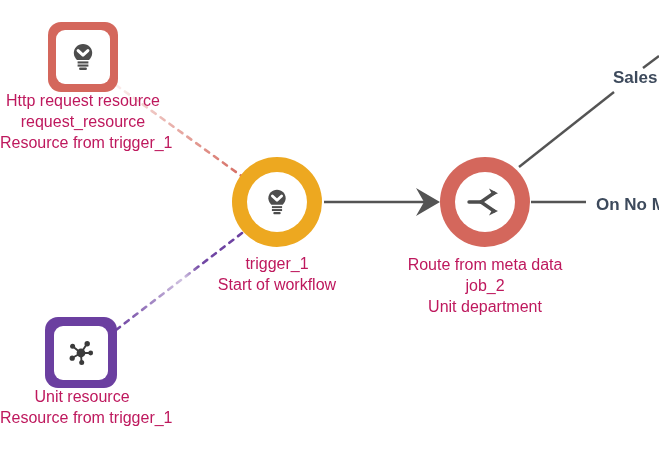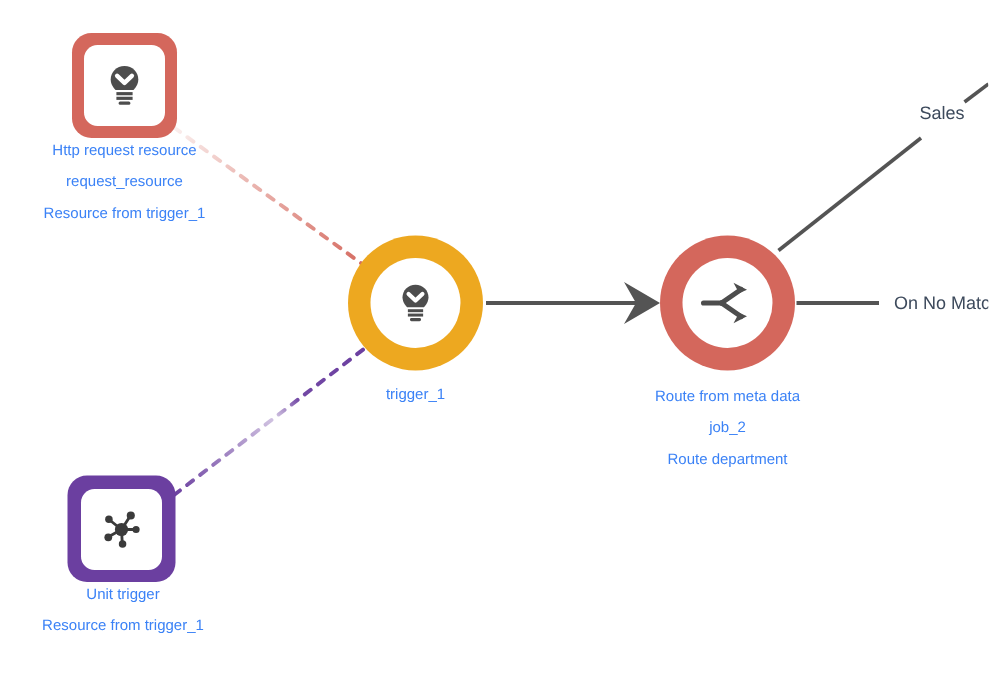--- a/index.html
+++ b/index.html
@@ -57,35 +57,35 @@
     background: #ffffff;
     display: flex;
     align-items: center;
     justify-content: center;
   }
 
   
   .caption {
     position: absolute;
     text-align: center;
-    color: #3b82f6;
-    font-size: 10px;
+    color: #be185d;
+    font-size: 16px;
     line-height: 21px;
     white-space: nowrap;
   }
   .caption .cap-line {
     display: block;
   }
 
   
   .edge-label {
     position: absolute;
     color: #3d4a5c;
-    font-size: 12px;
-    font-weight: normal;
+    font-size: 17px;
+    font-weight: bold;
     white-space: nowrap;
   }
 </style>
 </head>
 <body>
 
 <div id="canvas">
 
   <svg id="edge-layer" viewBox="0 0 659 459" width="659" height="459">
     <defs>
@@ -146,55 +146,56 @@
         <circle cx="17" cy="17" r="4.4" fill="#3b3b3b"></circle>
         <circle cx="8.6" cy="10.2" r="2.5" fill="#3b3b3b"></circle>
         <circle cx="23.2" cy="7.7" r="2.7" fill="#3b3b3b"></circle>
         <circle cx="26.7" cy="17" r="2.4" fill="#3b3b3b"></circle>
         <circle cx="17.7" cy="26.6" r="2.5" fill="#3b3b3b"></circle>
         <circle cx="8.2" cy="22.2" r="2.6" fill="#3b3b3b"></circle>
       </svg>
     </div>
   </div>
   <div class="caption" style="left:0px; top:386px; width:164px;">
-    <span class="cap-line">Unit trigger</span>
+    <span class="cap-line">Unit resource</span>
     <span class="cap-line">Resource from trigger_1</span>
   </div>
 
   <div class="circ-node" style="left:232px; top:157px; width:90px; height:90px; background:#eda820; padding:15px;">
     <div class="circ-inner">
       <svg width="32" height="32" viewBox="0 0 34 34">
         <path d="M17 4 C11.7 4 7.8 8 7.8 13 C7.8 16.2 9.5 18.3 11 20 L23 20 C24.5 18.3 26.2 16.2 26.2 13 C26.2 8 22.3 4 17 4 Z" fill="#4d4d4d"></path>
         <path d="M12.1 10.6 L17 15.2 L21.9 10.6" stroke="#ffffff" stroke-width="3" fill="none" stroke-linecap="round" stroke-linejoin="round"></path>
         <rect x="11.6" y="21.4" width="10.8" height="2.1" fill="#4d4d4d"></rect>
         <rect x="11.6" y="24.5" width="10.8" height="2.1" fill="#4d4d4d"></rect>
         <rect x="13.1" y="27.6" width="7.8" height="2.3" rx="1" fill="#4d4d4d"></rect>
       </svg>
     </div>
   </div>
   <div class="caption" style="left:187px; top:253px; width:180px;">
     <span class="cap-line">trigger_1</span>
+    <span class="cap-line">Start of workflow</span>
   </div>
 
   <div class="circ-node" style="left:440px; top:157px; width:90px; height:90px; background:#d4675c; padding:15px;">
     <div class="circ-inner">
       <svg width="40" height="34" viewBox="0 0 40 34">
         <g stroke="#4d4d4d" stroke-width="3.4" fill="none" stroke-linecap="round" stroke-linejoin="round">
           <line x1="4" y1="17" x2="16" y2="17"></line>
           <line x1="16" y1="17" x2="29" y2="8"></line>
           <line x1="16" y1="17" x2="29" y2="26"></line>
         </g>
         <path d="M24 3.5 L33 8.2 L24 12.2 L26.5 8.2 Z" fill="#4d4d4d"></path>
         <path d="M24 21.8 L33 25.9 L24 30.5 L26.5 25.9 Z" fill="#4d4d4d"></path>
       </svg>
     </div>
   </div>
   <div class="caption" style="left:395px; top:254px; width:180px;">
     <span class="cap-line">Route from meta data</span>
     <span class="cap-line">job_2</span>
-    <span class="cap-line">Route department</span>
+    <span class="cap-line">Unit department</span>
   </div>
 
   <div class="edge-label" style="left:613px; top:68px;">Sales</div>
 
   <div class="edge-label" style="left:596px; top:195px;">On No Matc</div>
 
 </div>
 
 </body></html>

